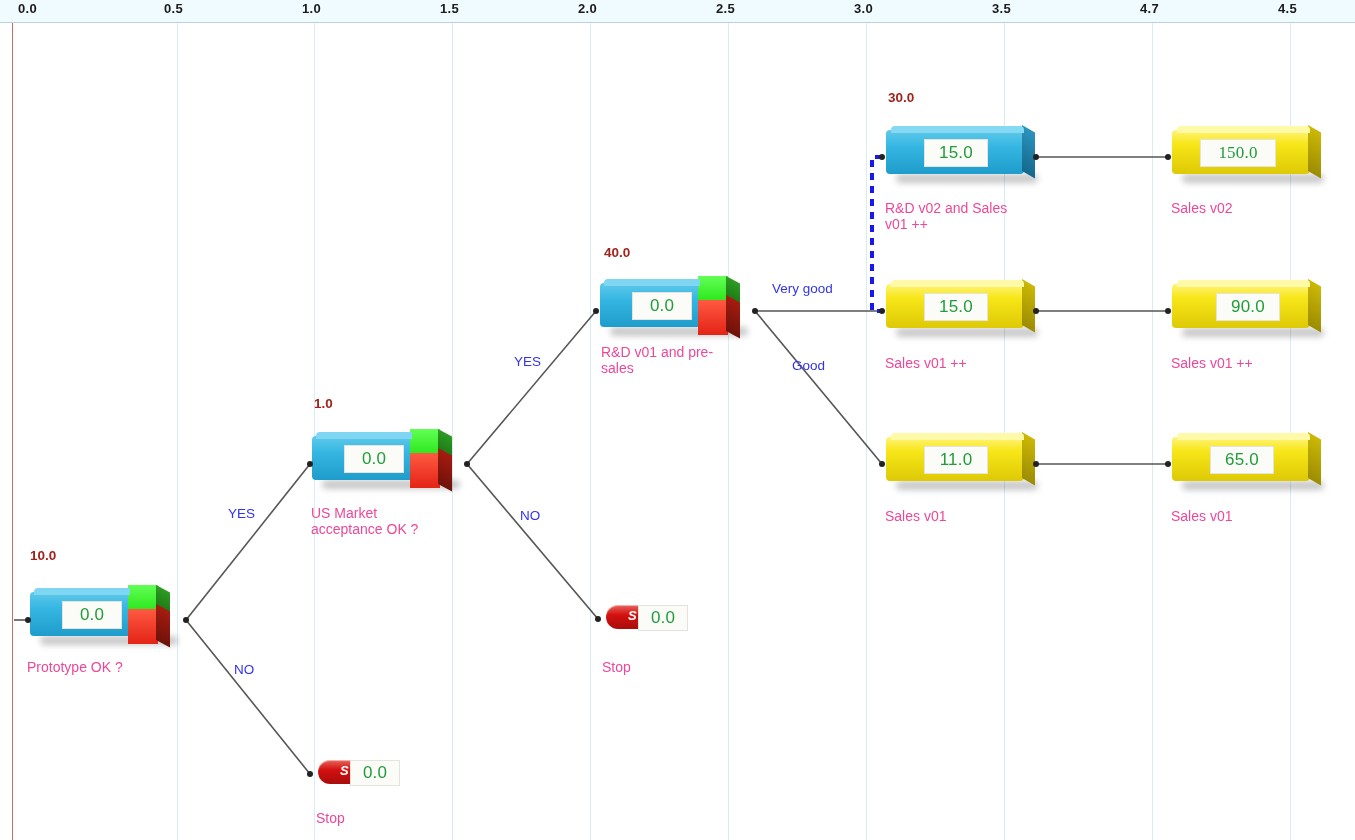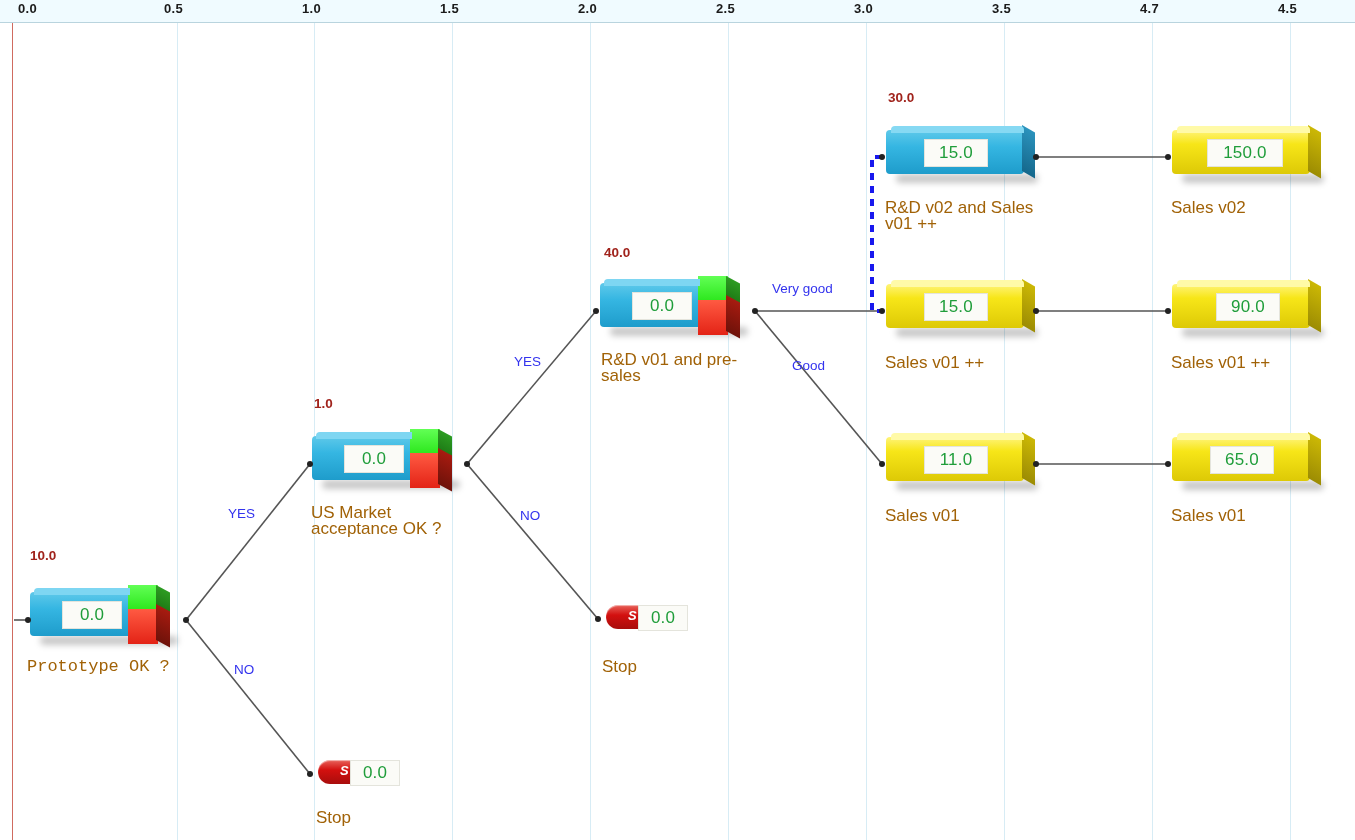--- a/index.html
+++ b/index.html
@@ -94,22 +94,22 @@
     line-height: 26px;
     height: 26px;
     z-index: 25;
     white-space: nowrap;
     letter-spacing: .2px;
   }
 
   
   .caption {
     position: absolute;
-    font-size: 17px;
-    color: #a16207;
+    font-size: 14px;
+    color: #ec4899;
     line-height: 16px;
     z-index: 20;
     white-space: pre-line;
   }
 
   
   .topnum {
     position: absolute;
     font-size: 13.5px;
     font-weight: bold;
@@ -249,21 +249,21 @@
     <div class="face" style="position:absolute;left:126px;top:20px;width:14px;height:36px;
          background:linear-gradient(180deg,#a81b10 0%,#6e120a 100%);
          transform:skewY(28deg);transform-origin:left top;"></div>
 
     <div class="face" style="position:absolute;left:4px;top:4px;width:96px;height:7px;
          background:#7ed6f2;border-radius:4px 0 0 0;"></div>
 
     <div class="value-chip" style="left:32px; top:17px; width:58px;">0.0</div>
   </div>
   <div class="topnum" style="left:30px; top:548px;">10.0</div>
-  <div class="caption" style="left:27px; top:659px; width:170px;font-family:Liberation Mono, monospace;">Prototype OK ?</div>
+  <div class="caption" style="left:27px; top:659px; width:170px;">Prototype OK ?</div>
 
   <div class="node" style="left:312px; top:428px;">
     <div class="shadow" style="left:10px; top:52px; width:138px; height:9px;"></div>
     <div class="face" style="position:absolute;left:0;top:8px;width:100px;height:44px;
          background:linear-gradient(180deg,#5fc9ea 0%,#35b6e2 38%,#1e9ccb 100%);
          border-radius:4px 0 0 4px;"></div>
     <div class="face" style="position:absolute;left:98px;top:1px;width:30px;height:24px;
          background:linear-gradient(180deg,#62ff55 0%,#2ee81f 100%);"></div>
     <div class="face" style="position:absolute;left:126px;top:1px;width:14px;height:30px;
          background:linear-gradient(180deg,#2d9c22 0%,#176b10 100%);
@@ -302,21 +302,21 @@
     <div class="face" style="position:absolute;left:98px;top:25px;width:30px;height:35px;
          background:linear-gradient(180deg,#ff5a42 0%,#e32316 100%);"></div>
     <div class="face" style="position:absolute;left:126px;top:20px;width:14px;height:36px;
          background:linear-gradient(180deg,#a81b10 0%,#6e120a 100%);
          transform:skewY(28deg);transform-origin:left top;"></div>
     <div class="face" style="position:absolute;left:4px;top:4px;width:96px;height:7px;
          background:#7ed6f2;border-radius:4px 0 0 0;"></div>
     <div class="value-chip" style="left:32px; top:17px; width:58px;">0.0</div>
   </div>
   <div class="topnum" style="left:604px; top:245px;">40.0</div>
-  <div class="caption" style="left:601px; top:352px; width:165px;">R&amp;D v01 and pre-
+  <div class="caption" style="left:601px; top:344px; width:165px;">R&amp;D v01 and pre-
 sales</div>
 
   <div class="node" style="left:606px; top:605px;">
     <div class="stop-cap">
       <span class="stop-text">ST</span>
     </div>
     <div class="value-chip" style="left:32px; top:0px; width:48px; line-height:24px; height:24px;">0.0</div>
   </div>
   <div class="caption" style="left:602px; top:659px; width:120px;">Stop</div>
 
@@ -367,21 +367,21 @@
   <div class="node" style="left:1172px; top:122px;">
     <div class="shadow" style="left:10px; top:52px; width:142px; height:9px;"></div>
     <div class="face" style="position:absolute;left:0;top:8px;width:138px;height:44px;
          background:linear-gradient(180deg,#fff47a 0%,#f7e618 32%,#ddc906 100%);
          border-radius:4px;"></div>
     <div class="face" style="position:absolute;left:136px;top:3px;width:13px;height:46px;
          background:linear-gradient(180deg,#ccb805 0%,#9c8c03 100%);
          transform:skewY(30deg);transform-origin:left top;"></div>
     <div class="face" style="position:absolute;left:5px;top:4px;width:133px;height:7px;
          background:#fffaa8;border-radius:4px 4px 0 0;"></div>
-    <div class="value-chip" style="left:35px; top:17px; width:74px;">150.0</div>
+    <div class="value-chip" style="left:28px; top:17px; width:74px;font-family:Liberation Serif, serif;">150.0</div>
   </div>
   <div class="caption" style="left:1171px; top:200px; width:170px;">Sales v02</div>
 
   <div class="node" style="left:1172px; top:276px;">
     <div class="shadow" style="left:10px; top:52px; width:142px; height:9px;"></div>
     <div class="face" style="position:absolute;left:0;top:8px;width:138px;height:44px;
          background:linear-gradient(180deg,#fff47a 0%,#f7e618 32%,#ddc906 100%);
          border-radius:4px;"></div>
     <div class="face" style="position:absolute;left:136px;top:3px;width:13px;height:46px;
          background:linear-gradient(180deg,#ccb805 0%,#9c8c03 100%);

